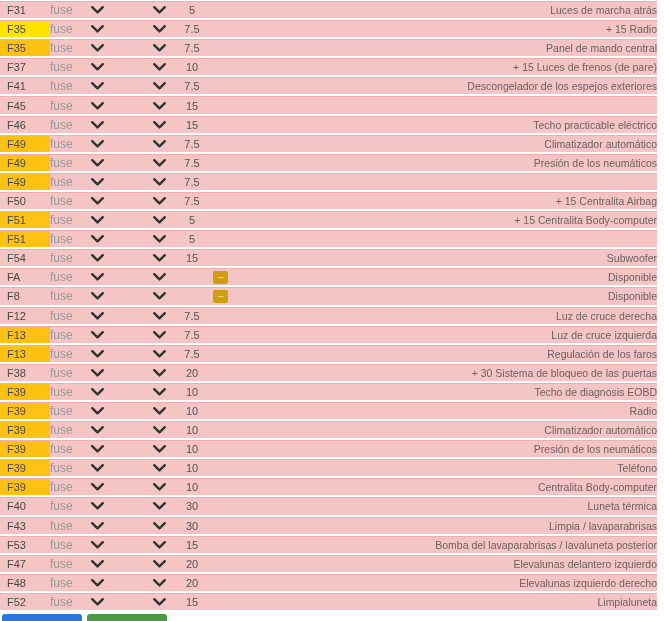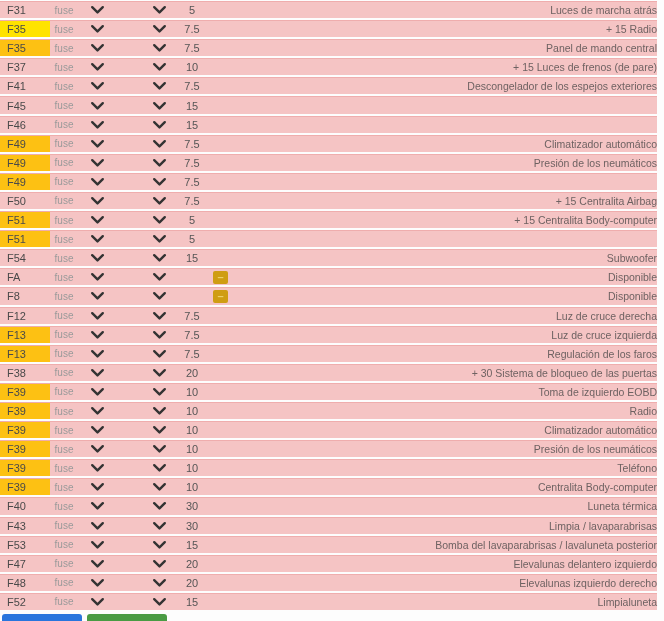--- a/index.html
+++ b/index.html
@@ -6,21 +6,21 @@
   html, body { width: 664px; height: 621px; background: #fdfdfd; overflow: hidden;
     font-family: "Liberation Sans", "DejaVu Sans", sans-serif; }
   .table-wrap { position: relative; width: 572px; height: 621px; background: #fdfdfd; }
   .rows { position: absolute; top: 1px; left: 0; width: 657px; }
   .row { display: flex; align-items: center; height: 17.1px; margin-bottom: 2px;
     background: #f5c4c4; border-top: 1px solid #efadad; }
   .cell-id { width: 50px; height: 100%; display: flex; align-items: center;
     padding-left: 7px; font-size: 11px; color: #4a4a4a; }
   .cell-id.hl-yellow { background: #ffe300; }
   .cell-id.hl-amber  { background: #fdc113; }
-  .cell-fuse { width: 28px; text-align: center; font-size: 10px; color: #9a9a9a; }
+  .cell-fuse { width: 28px; text-align: left; font-size: 12px; color: #9a9a9a; }
   .cell-chev { width: 38px; display: flex; justify-content: center; align-items: center; cursor: pointer; }
   .chev-gap { width: 24px; }
   .cell-value { width: 28px; text-align: center; font-size: 11px; color: #555; }
   .cell-badge { width: 15px; margin-left: 7px; height: 13px; }
   .badge-minus { display: flex; width: 15px; height: 13px; background: #cf9d12; border-radius: 2px;
     color: #ecd26d; font-size: 11px; font-weight: bold; line-height: 11px;
     align-items: center; justify-content: center; cursor: pointer; }
   .cell-desc { margin-left: auto; width: 278px; text-align: right; font-size: 10.5px; color: #6e6262; }
   .footer { position: absolute; left: 0; bottom: 0; width: 664px; height: 8px; background: #fdfdfd; }
   .btn-stub { position: absolute; bottom: 0; height: 7px; border-radius: 3px 3px 0 0; cursor: pointer; }
@@ -169,20 +169,21 @@
     <div class="chev-gap"></div>
     <div class="cell-chev">
       <svg class="chev" width="15" height="10" viewBox="0 0 15 10">
         <polyline points="2.2,2.2 7.5,7.4 12.8,2.2" fill="none" stroke="#333333" stroke-width="2.4" stroke-linecap="round" stroke-linejoin="round"></polyline>
       </svg>
     </div>
     <div class="cell-value">15</div>
     <div class="cell-badge">
       
     </div>
+    <div class="cell-desc">Techo practicable eléctrico</div>
   </div>
 
   <div class="row">
     <div class="cell-id hl-amber">F49</div>
     <div class="cell-fuse">fuse</div>
     <div class="cell-chev">
       <svg class="chev" width="15" height="10" viewBox="0 0 15 10">
         <polyline points="2.2,2.2 7.5,7.4 12.8,2.2" fill="none" stroke="#333333" stroke-width="2.4" stroke-linecap="round" stroke-linejoin="round"></polyline>
       </svg>
     </div>
@@ -460,21 +461,21 @@
     <div class="chev-gap"></div>
     <div class="cell-chev">
       <svg class="chev" width="15" height="10" viewBox="0 0 15 10">
         <polyline points="2.2,2.2 7.5,7.4 12.8,2.2" fill="none" stroke="#333333" stroke-width="2.4" stroke-linecap="round" stroke-linejoin="round"></polyline>
       </svg>
     </div>
     <div class="cell-value">10</div>
     <div class="cell-badge">
       
     </div>
-    <div class="cell-desc">Toma de izquierdo EOBD</div>
+    <div class="cell-desc">Techo de diagnosis EOBD</div>
   </div>
 
   <div class="row">
     <div class="cell-id hl-amber">F39</div>
     <div class="cell-fuse">fuse</div>
     <div class="cell-chev">
       <svg class="chev" width="15" height="10" viewBox="0 0 15 10">
         <polyline points="2.2,2.2 7.5,7.4 12.8,2.2" fill="none" stroke="#333333" stroke-width="2.4" stroke-linecap="round" stroke-linejoin="round"></polyline>
       </svg>
     </div>

